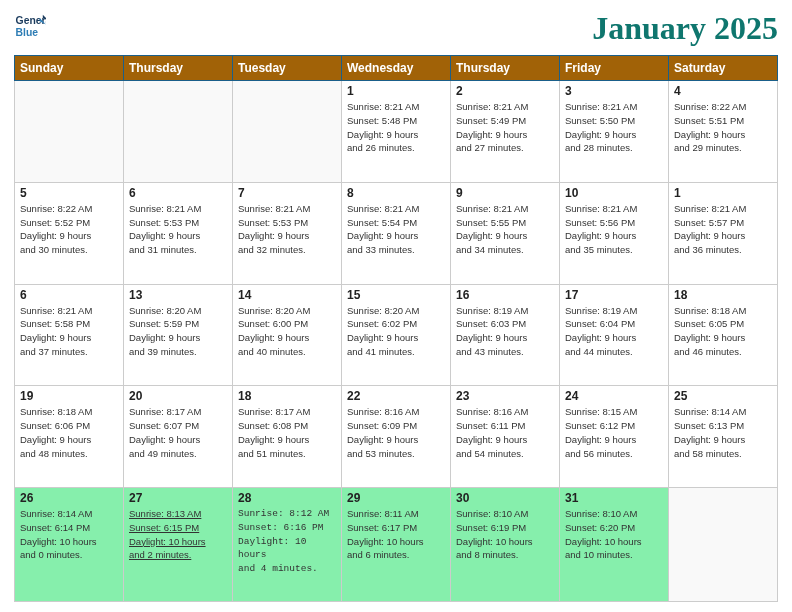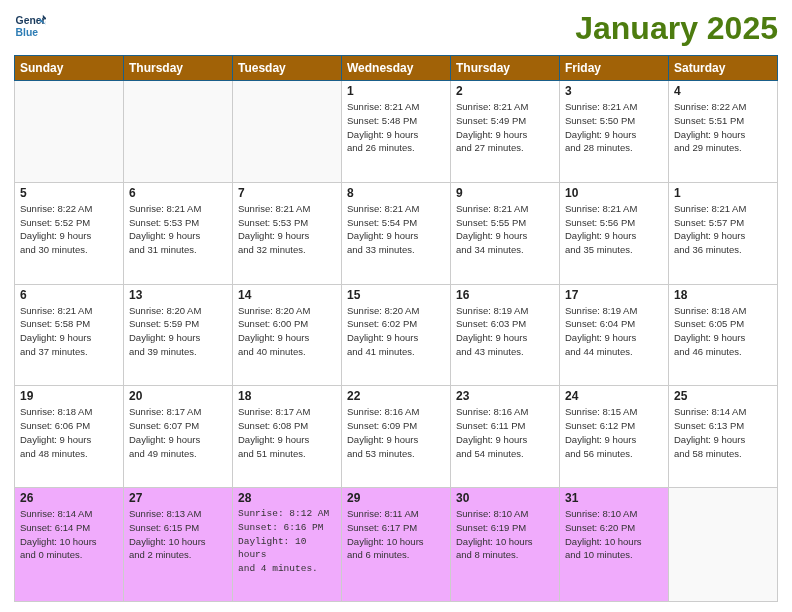--- a/index.html
+++ b/index.html
@@ -31,21 +31,22 @@
     .logo-icon {
       width: 32px;
       height: 32px;
     }
     .title-block {
       text-align: right;
     }
     .calendar-title {
       font-size: 32px;
       font-weight: bold;
-      color: #4d7c0f;
+      color: #0f766e;
+      font-family: Liberation Serif, serif;
     }
     .calendar-subtitle {
       font-size: 14px;
       color: #555;
     }
     .calendar-table {
       width: 100%;
       border-collapse: collapse;
       flex: 1;
       table-layout: fixed;
@@ -62,21 +63,21 @@
     .calendar-table tbody tr td {
       border: 1px solid #ccc;
       vertical-align: top;
       padding: 3px 5px;
       font-size: 10px;
       color: #333;
       background: #fff;
       height: 82px;
     }
     .calendar-table tbody tr:last-child td {
-      background: #f0abfc;
+      background: #86efac;
     }
     .day-number {
       font-size: 12px;
       font-weight: bold;
       color: #222;
       margin-bottom: 2px;
     }
     .day-info {
       font-size: 9.5px;
       color: #333;
@@ -306,21 +307,21 @@
         <tr>
           <td>
             <div class="day-number">26</div>
             <div class="day-info" style="white-space: pre-line;">Sunrise: 8:14 AM
 Sunset: 6:14 PM
 Daylight: 10 hours
 and 0 minutes.</div>
           </td>
           <td>
             <div class="day-number">27</div>
-            <div class="day-info" style="white-space: pre-line;">Sunrise: 8:13 AM
+            <div class="day-info" style="white-space: pre-line; text-decoration: underline;">Sunrise: 8:13 AM
 Sunset: 6:15 PM
 Daylight: 10 hours
 and 2 minutes.</div>
           </td>
           <td>
             <div class="day-number">28</div>
             <div class="day-info" style="white-space: pre-line; font-family: Liberation Mono, monospace;">Sunrise: 8:12 AM
 Sunset: 6:16 PM
 Daylight: 10 hours
 and 4 minutes.</div>

